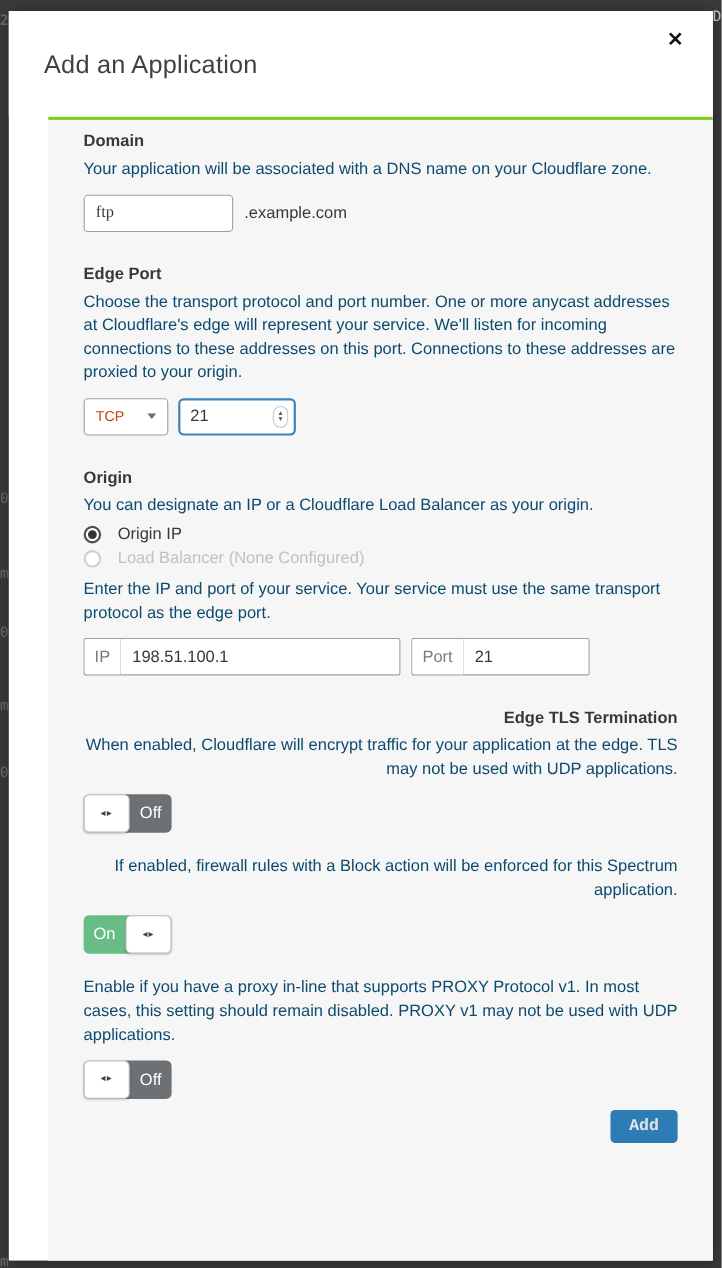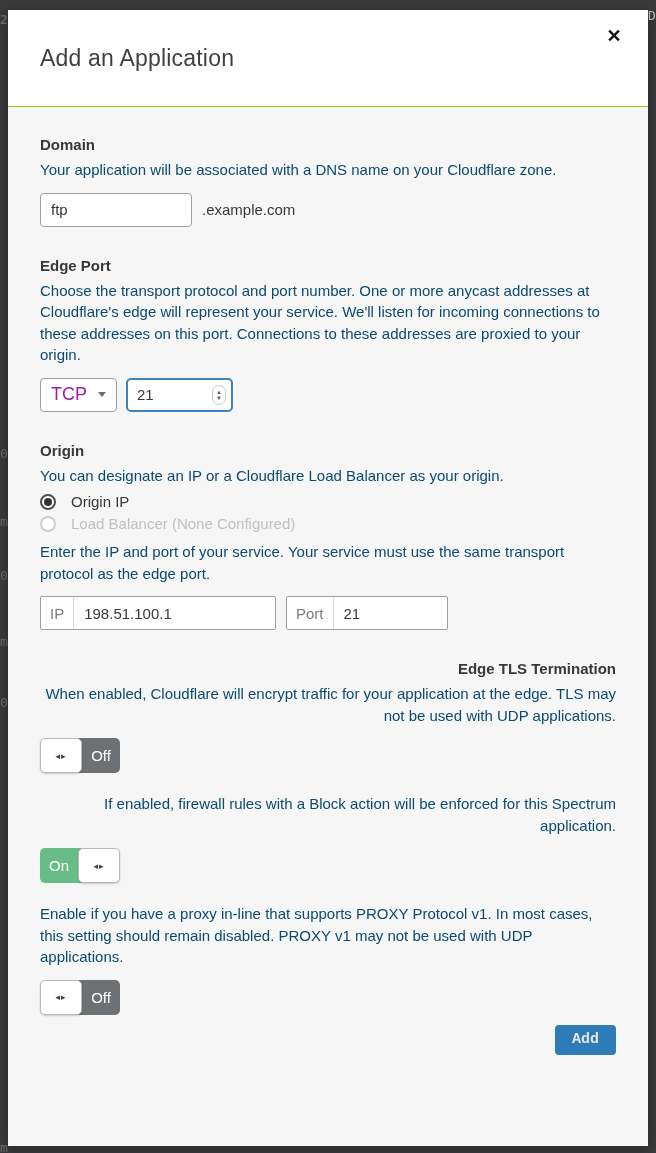--- a/index.html
+++ b/index.html
@@ -33,48 +33,49 @@
   .modal-title {
     position:absolute; left:32px; top:35px;
     font-size:23px; font-weight:400; color:#3e4143; letter-spacing:.2px;
   }
   .close-btn {
     position:absolute; right:20px; top:12px; width:28px; height:28px;
     background:none; border:none; cursor:pointer;
     font-size:18px; font-weight:700; color:#121314; line-height:28px; text-align:center;
   }
   .modal-body {
-    flex:1 1 auto; background:#f6f6f7; border-top:1px solid #84cc16;
-    padding:27px 32px 30px 32px;
+    flex:1 1 auto; background:#f6f6f7; border-top:3px solid #84cc16;
+    padding:9px 32px 30px 32px;
+    margin-left:36px;
   }
 
   .sec-label { font-size:15px; font-weight:700; line-height:21px; margin-bottom:4px; color:#36393a; }
   .desc { font-size:15px; line-height:21.5px; color:#0c4a6e; margin-bottom:12px; }
   .desc.tight { margin-bottom:2px; }
   .desc.mid { margin-top:9px; }
   .section { margin-bottom:28px; }
   .section.toggle-sec { margin-bottom:20px;text-align:right; }
   .section.last { margin-bottom:10px; }
 
   
   .txt-input {
     font-family:"Liberation Sans", sans-serif; font-size:15px; color:#36393a;
     background:#fff; border:1px solid #9da0a2; border-radius:4px;
     height:34px; padding:0 10px; outline:none;
   }
   .domain-row { display:flex; align-items:center; }
-  .domain-input { width:152px; }
+  .domain-input { width:136px;font-family:Liberation Serif, serif; }
   .domain-suffix { margin-left:10px; font-size:15px; color:#36393a; }
 
   .edgeport-row { display:flex; align-items:center; }
   .select-box {
     width:77px; height:34px; background:#fff; border:1px solid #9da0a2; border-radius:4px;
     display:flex; align-items:center; justify-content:space-between; padding:0 10px; cursor:pointer;
   }
-  .select-box .sel-val { font-size:18px; color:#a21caf; }
+  .select-box .sel-val { font-size:13px; color:#c2410c; }
   .chevron-down { width:0; height:0; border-left:4.5px solid transparent; border-right:4.5px solid transparent; border-top:5.5px solid #6b6e70; }
   .num-wrap { position:relative; margin-left:9px; }
   .num-input {
     width:107px; height:34px; border:2px solid #3f83b8; border-radius:5px;
     font-family:"Liberation Sans", sans-serif; font-size:15px; color:#36393a; padding:0 26px 0 9px; outline:none; background:#fff;
   }
   .stepper {
     position:absolute; right:7px; top:7px; width:14px; height:20px;
     border:1px solid #c7c9cb; border-radius:7px; background:#fff;
     display:flex; flex-direction:column; align-items:center; justify-content:center; cursor:pointer;
@@ -96,21 +97,21 @@
   .ipport-row { display:flex; align-items:center; }
   .group-input { display:flex; align-items:stretch; background:#fff; border:1px solid #9da0a2; border-radius:2px; height:34px; }
   .group-prefix {
     display:flex; align-items:center; padding:0 9px; color:#797c7f; font-size:15px;
     border-right:1px solid #d8d9da; background:#fff; border-radius:2px 0 0 2px;
   }
   .group-input input {
     border:none; outline:none; font-family:"Liberation Sans", sans-serif; font-size:15px; color:#36393a;
     padding:0 10px; background:transparent;
   }
-  .ip-group { width:236px; margin-right:10px; }
+  .ip-group { width:288px; margin-right:10px; }
   .ip-group input { width:239px; }
   .port-group { width:162px; }
   .port-group input { width:110px; }
 
   
   .toggle { display:flex; width:84px; height:35px; margin-top:2px; cursor:pointer; position:relative; }
   .toggle .half { width:42px; height:35px; display:flex; align-items:center; justify-content:center; }
   .toggle .handle {
     background:#fff; border:1px solid #b5b7b9; border-radius:5px; z-index:2;
     box-shadow:0 1px 2px rgba(0,0,0,.18);

